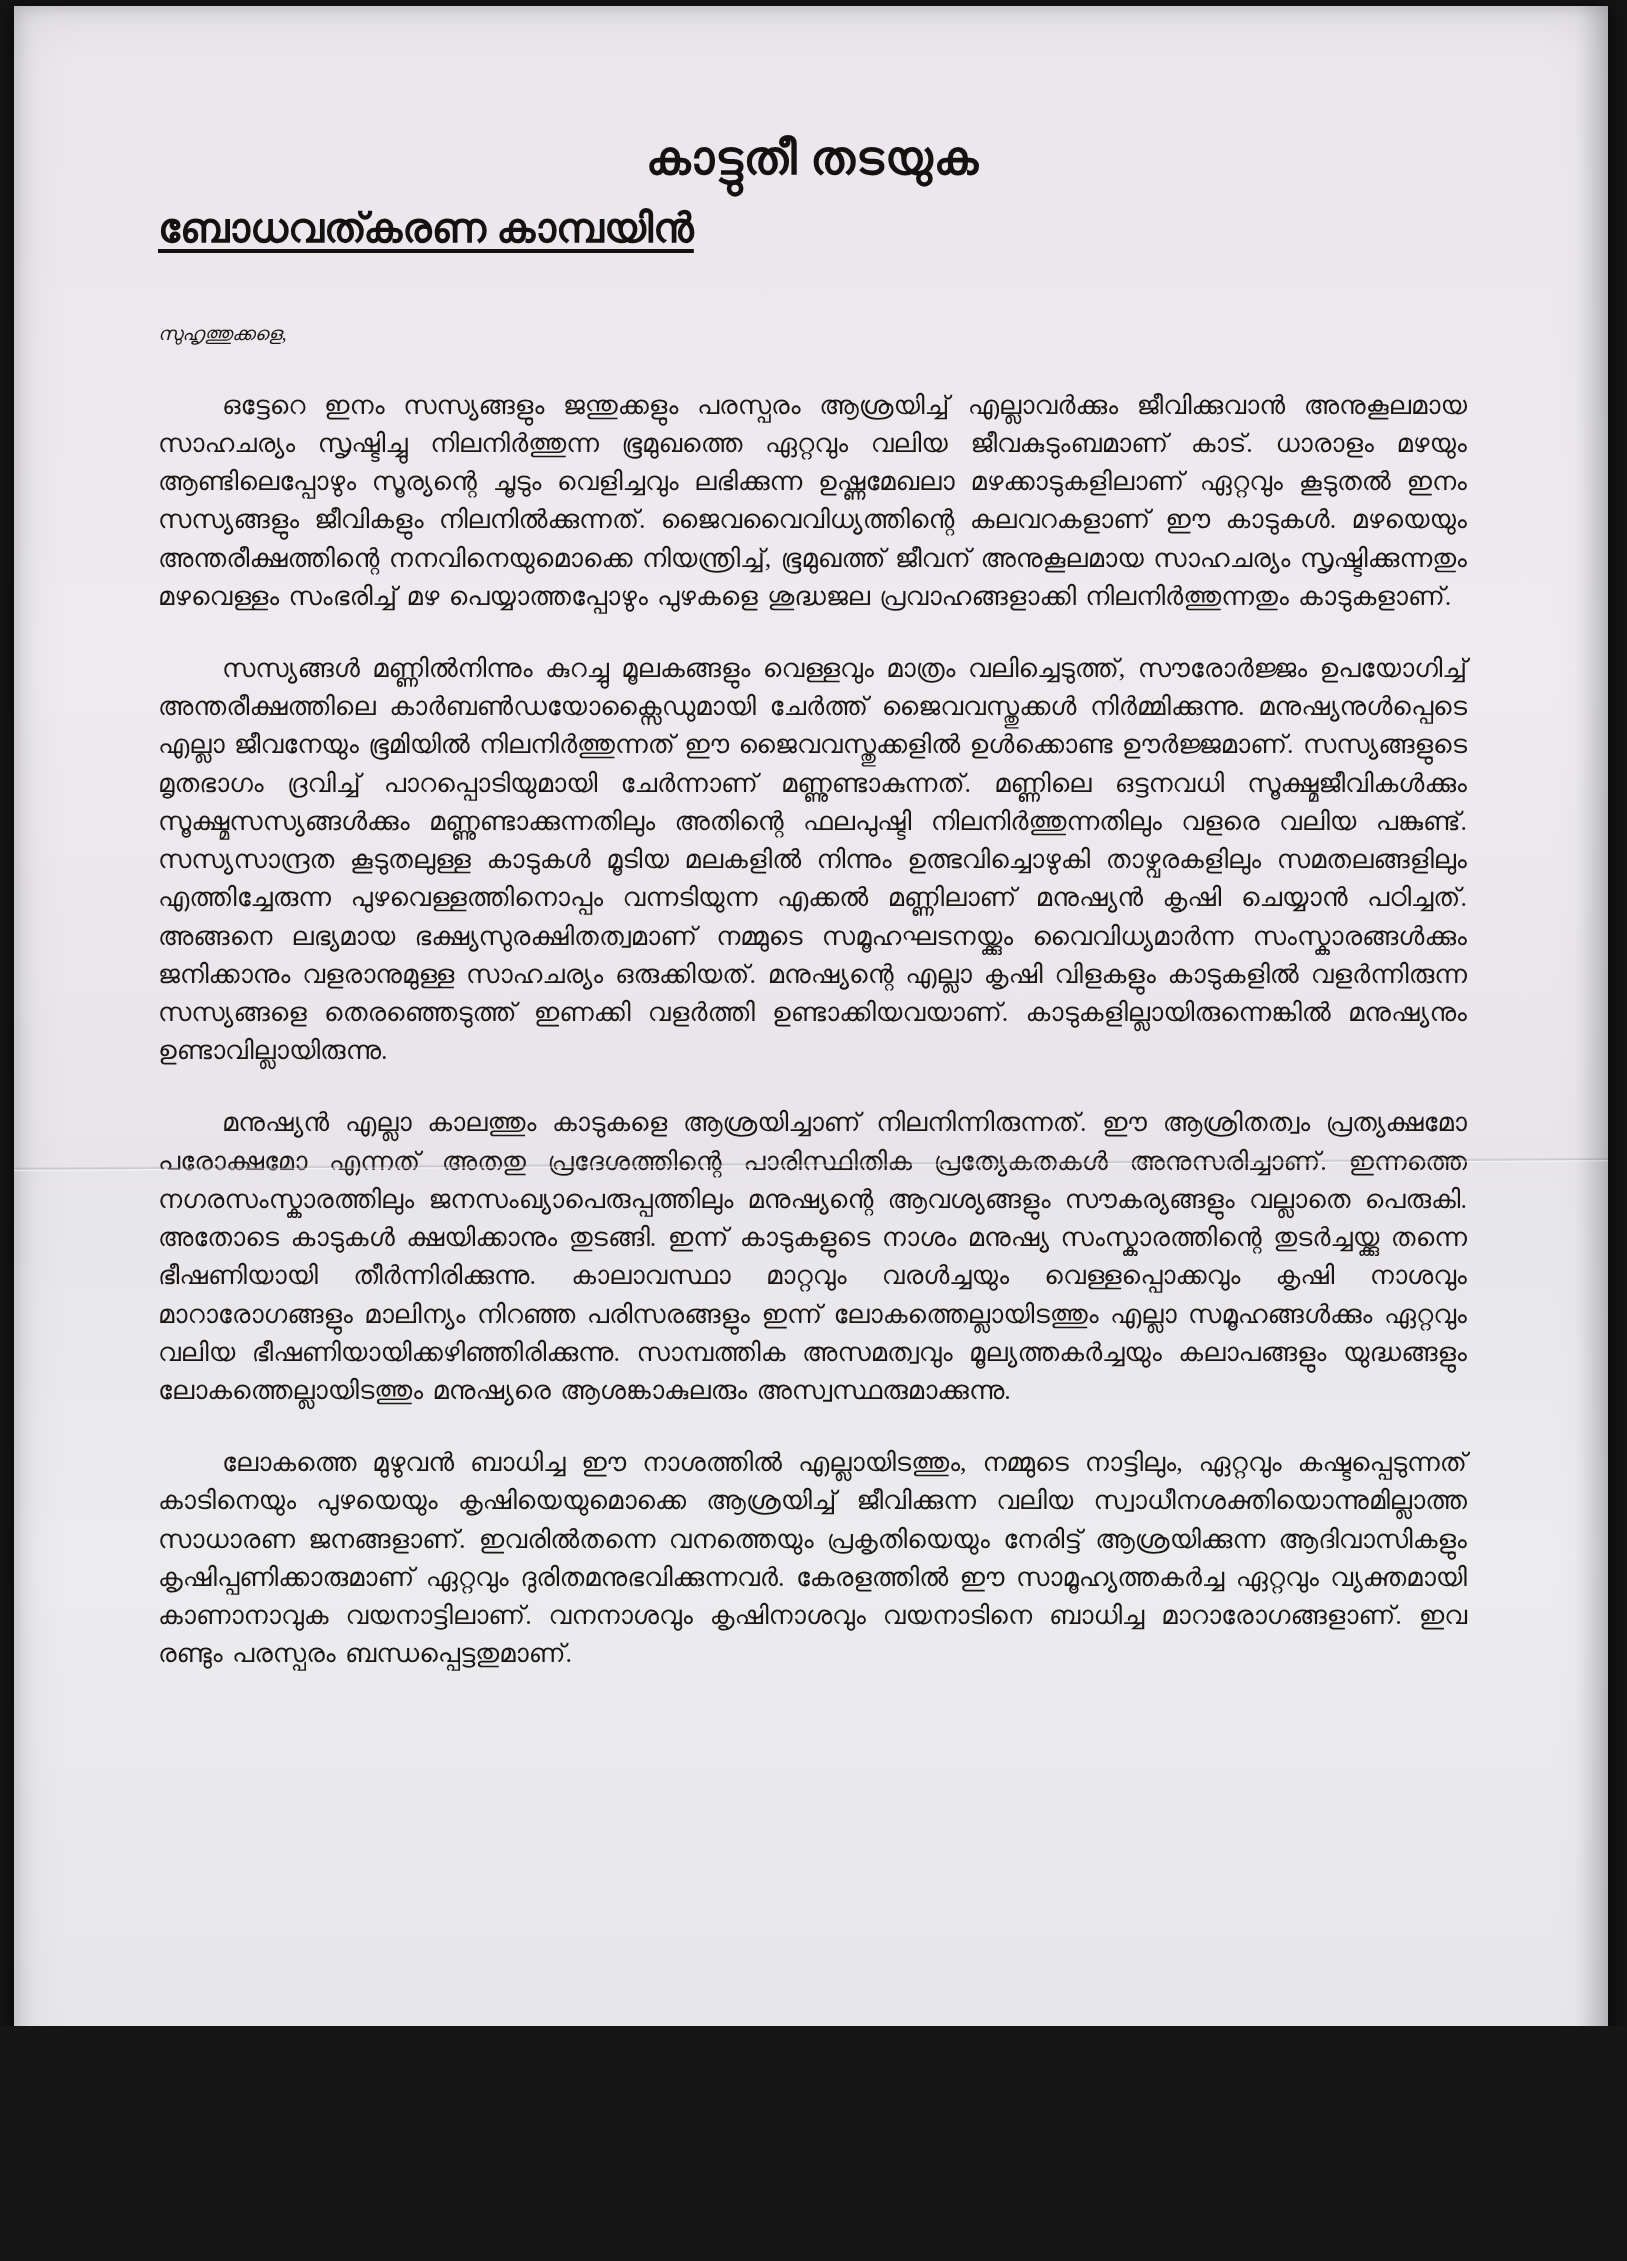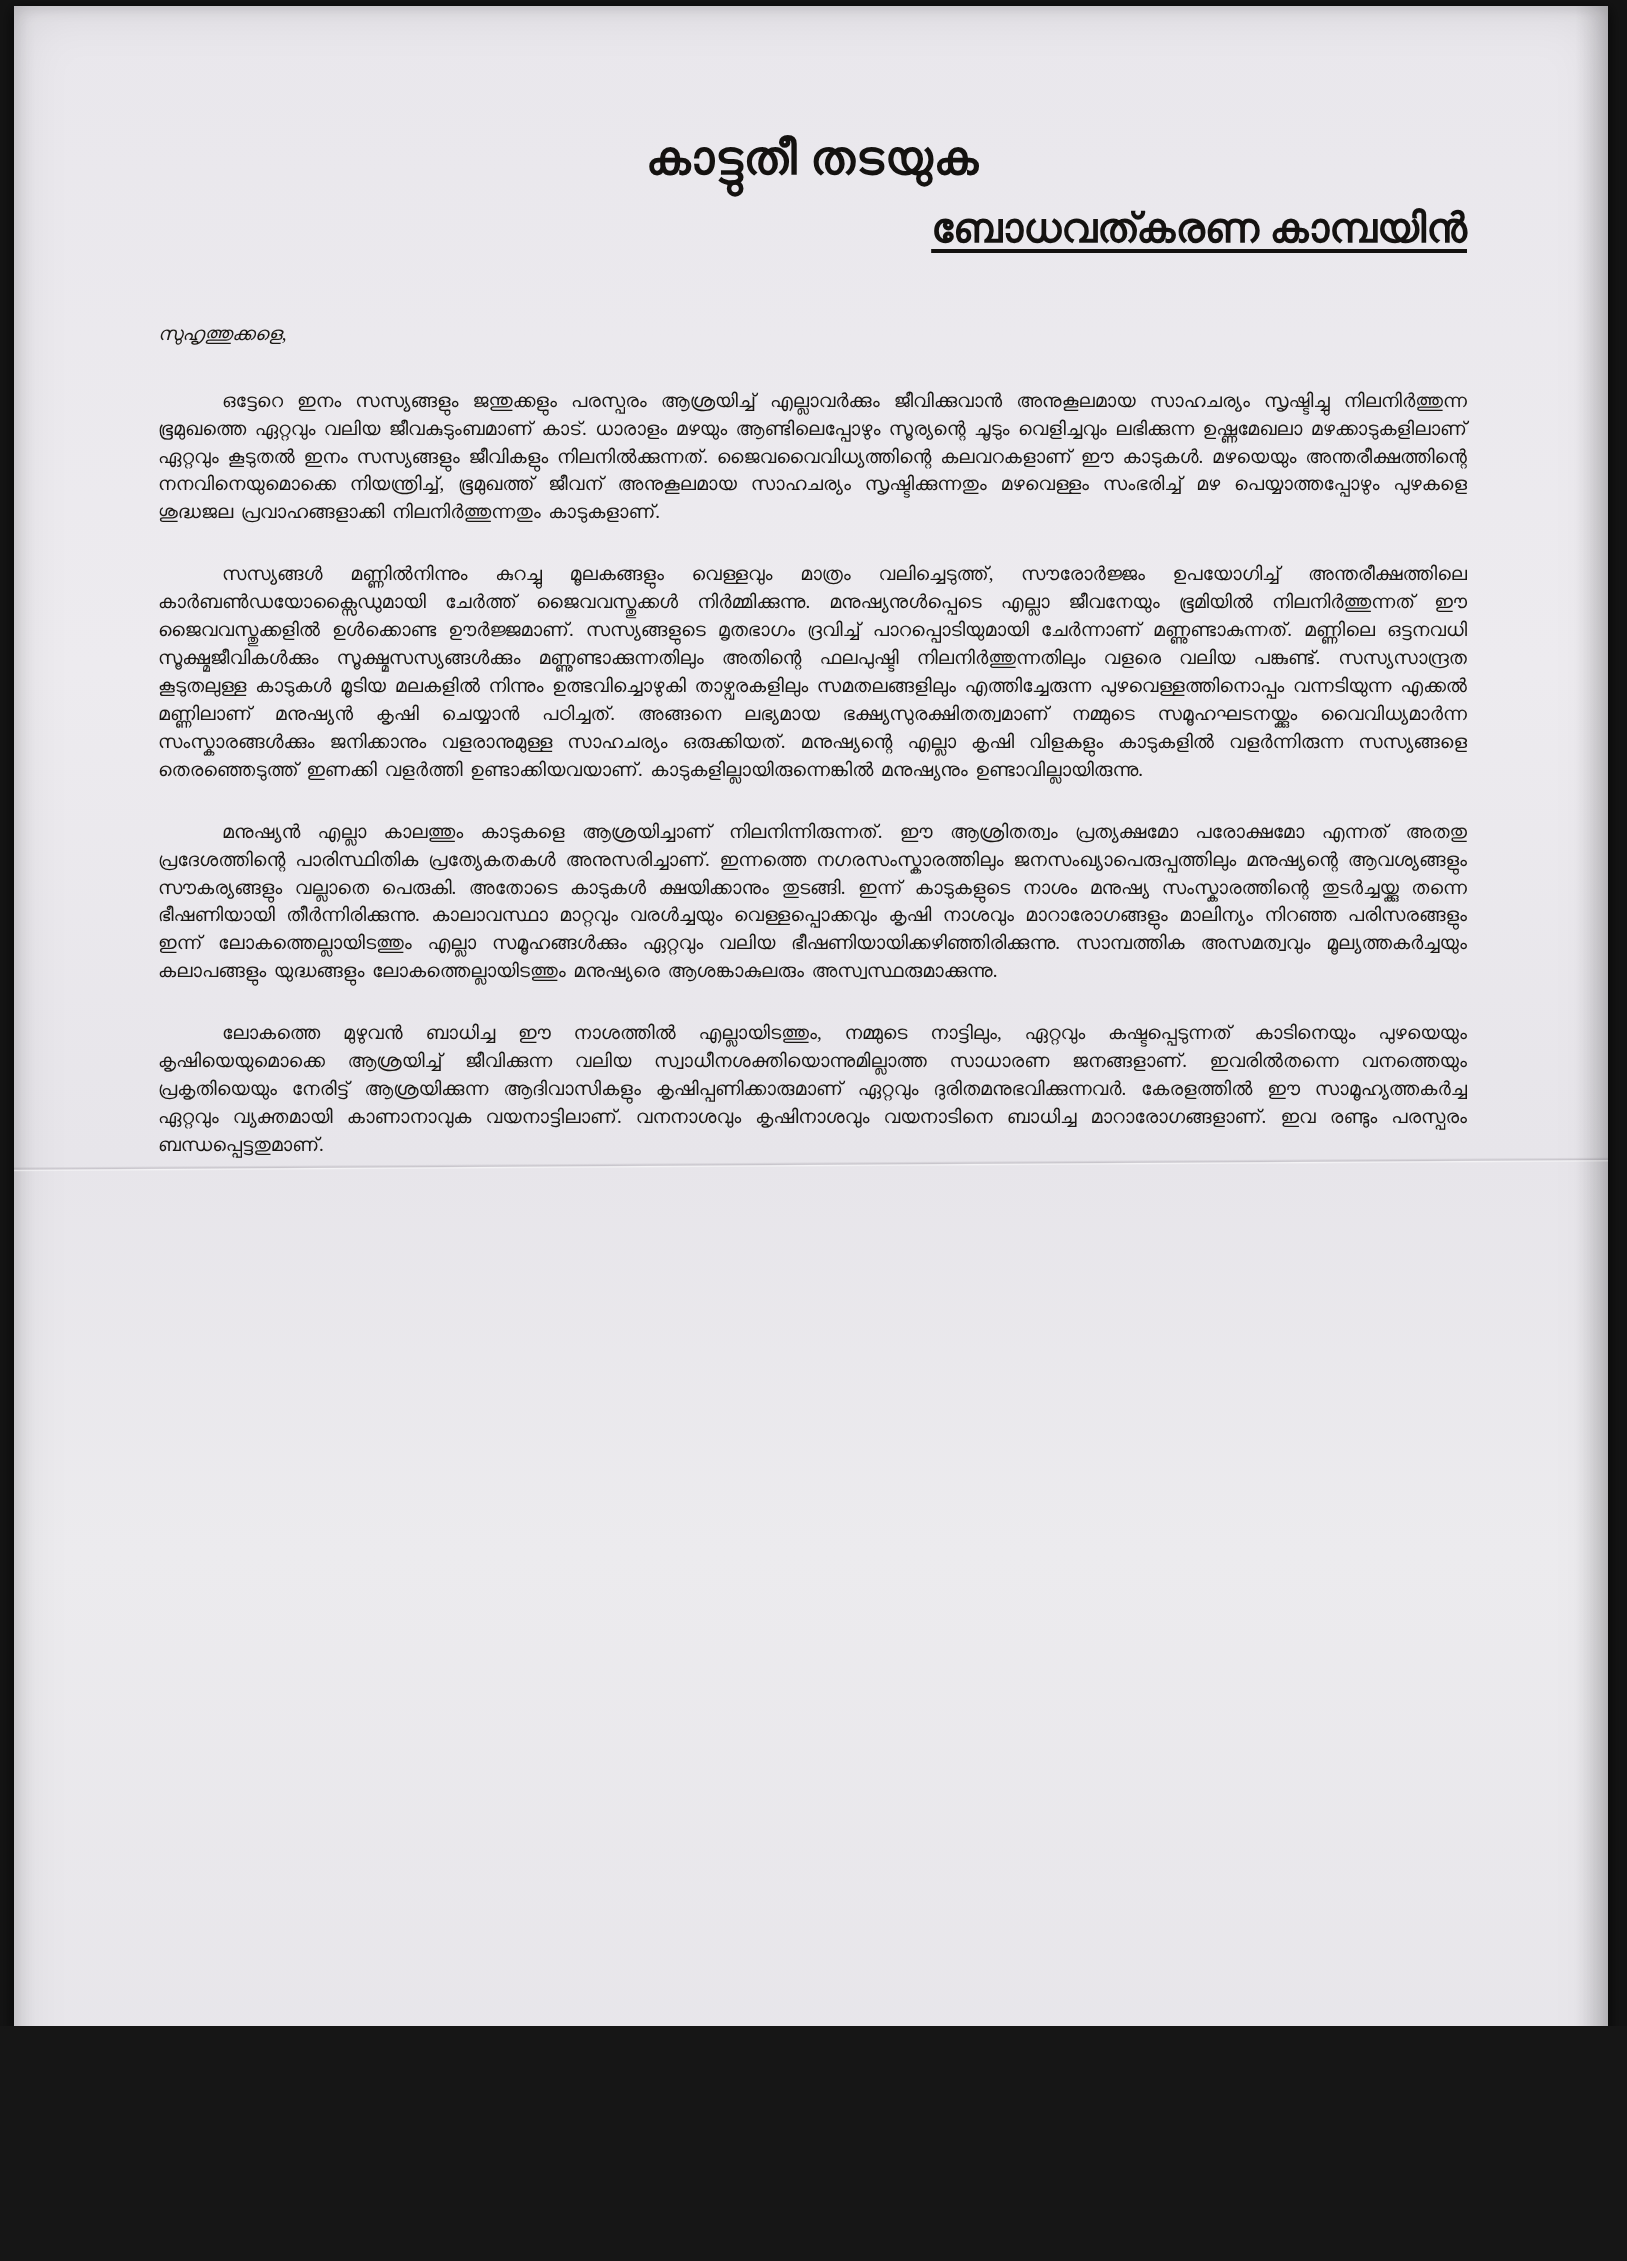--- a/index.html
+++ b/index.html
@@ -62,38 +62,38 @@
   .title {
     margin: 125px 0 0 0;
     text-align: center;
     font-size: 47px;
     font-weight: bold;
     letter-spacing: 0.9px;
     color: #141210;
   }
   .subtitle {
     margin: 18px 0 0 0;
-    text-align: right;
+    text-align: left;
     font-size: 41px;
     font-weight: bold;
     text-decoration: underline;
     text-underline-offset: 6.6px;
     color: #141210;
   }
   .salutation {
     margin: 71px 0 0 0;
     font-size: 19px;
     color: #1a1713;
     font-style: italic;
   }
   .body-text {
     margin-top: 42px;
   }
   .body-text p {
-    font-size: 19px;
+    font-size: 26px;
     line-height: 1.47;
     text-align: justify;
     text-indent: 64px;
     margin: 0 0 34px 0;
     word-spacing: 2.8px;
     color: #1a1713;
   }
 </style>
 </head>
 <body>

